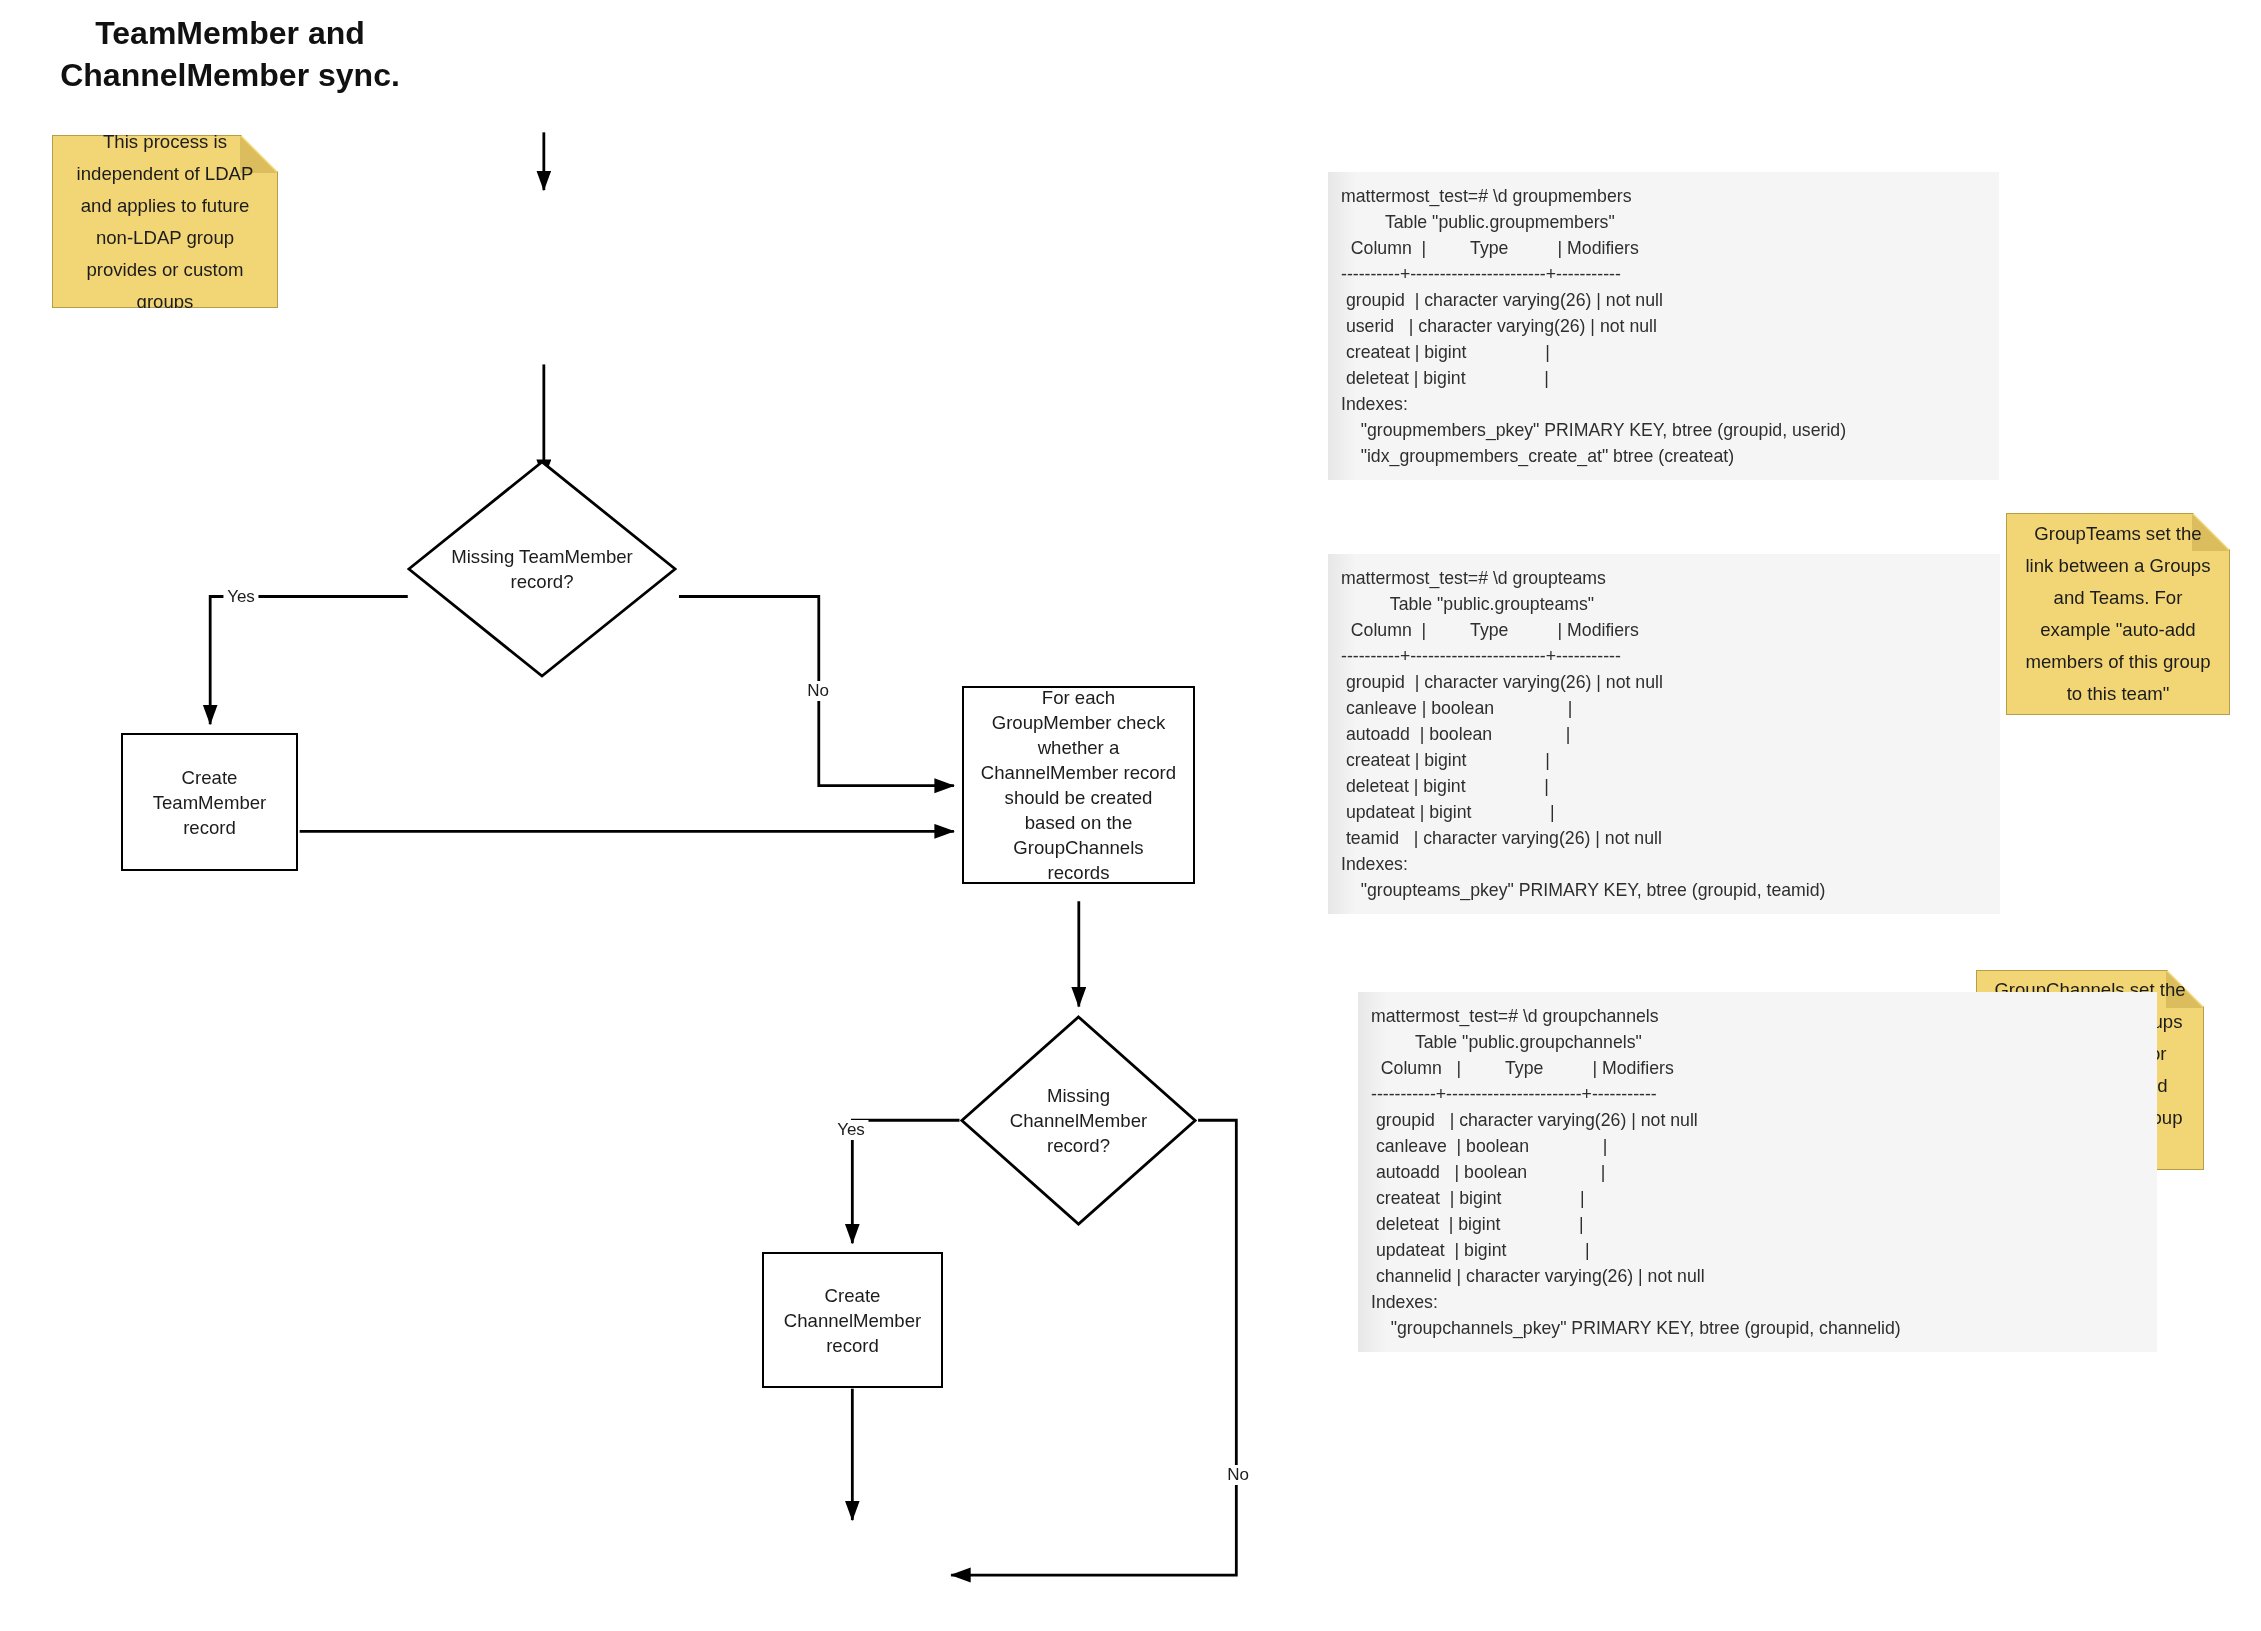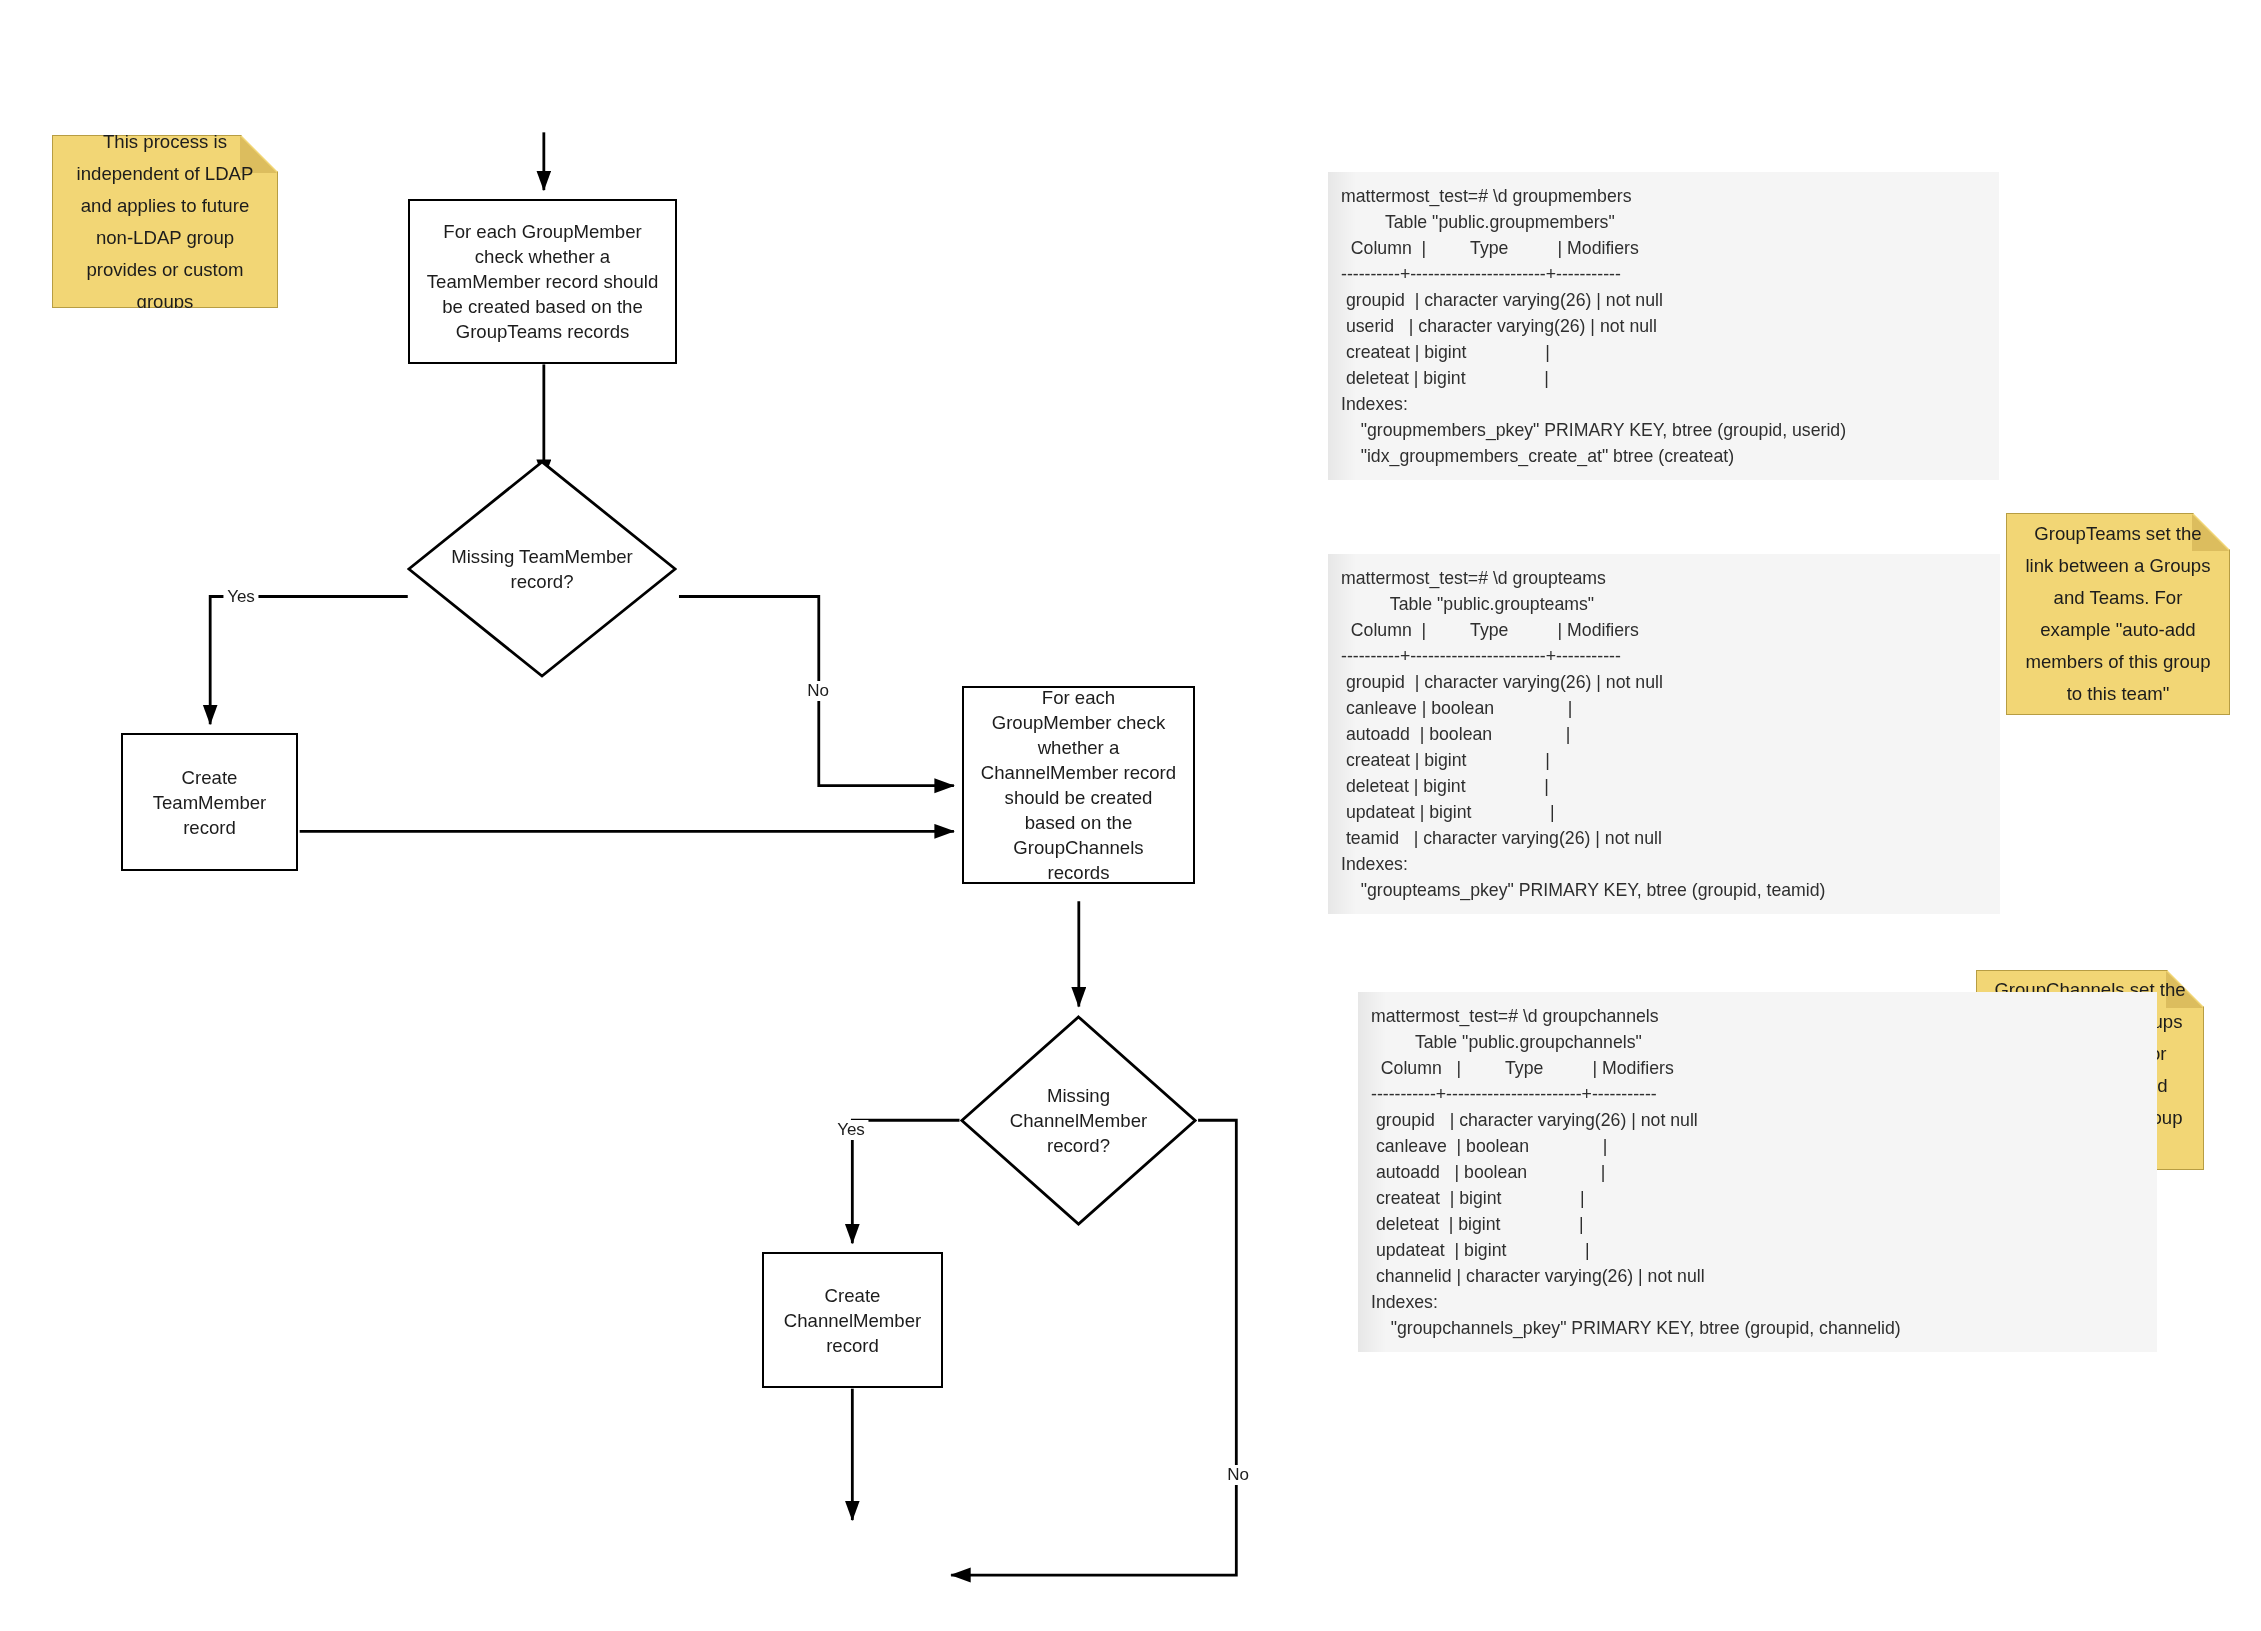--- a/index.html
+++ b/index.html
@@ -152,20 +152,22 @@
       <polyline points="437,640 225,640 225,777" marker-end="url(#arrow)"></polyline>
       <polyline points="728,640 878,640 878,843 1023,843" marker-end="url(#arrow)"></polyline>
       <polyline points="321,892 1023,892" marker-end="url(#arrow)"></polyline>
       <polyline points="1157,967 1157,1080" marker-end="url(#arrow)"></polyline>
       <polyline points="1029,1202 914,1202 914,1334" marker-end="url(#arrow)"></polyline>
       <polyline points="914,1490 914,1631" marker-end="url(#arrow)"></polyline>
       <polyline points="1285,1202 1326,1202 1326,1690 1020,1690" marker-end="url(#arrow)"></polyline>
     </g>
   </svg>
 
+  <div class="page-title">TeamMember and
+ChannelMember sync.</div>
 
   <div class="sticky-note" id="note-ldap">
     <div class="sticky-fold"></div>
     <div class="sticky-text">This process is
 independent of LDAP
 and applies to future
 non-LDAP group
 provides or custom
 groups</div>
   </div>
@@ -182,25 +184,20 @@
     <div class="sticky-fold"></div>
     <div class="sticky-text">GroupChannels set the
 link between a Groups
 and Channels. For
 example "auto-add
 members of this group
 to this channel"</div>
   </div>
 
 
-  <div class="node process" id="node-check-team">For each GroupMember
-check whether a
-TeamMember record should
-be created based on the
-GroupTeams records</div>
 
   <div class="node decision" id="decision-team">
     <svg width="270" height="218" viewBox="0 0 290 234">
       <polygon points="145,2 288,117 145,232 2,117" fill="#ffffff" stroke="#000000" stroke-width="3"></polygon>
     </svg>
     <div class="decision-label">Missing TeamMember
 record?</div>
   </div>
 
   <div class="node process" id="node-create-team">Create

